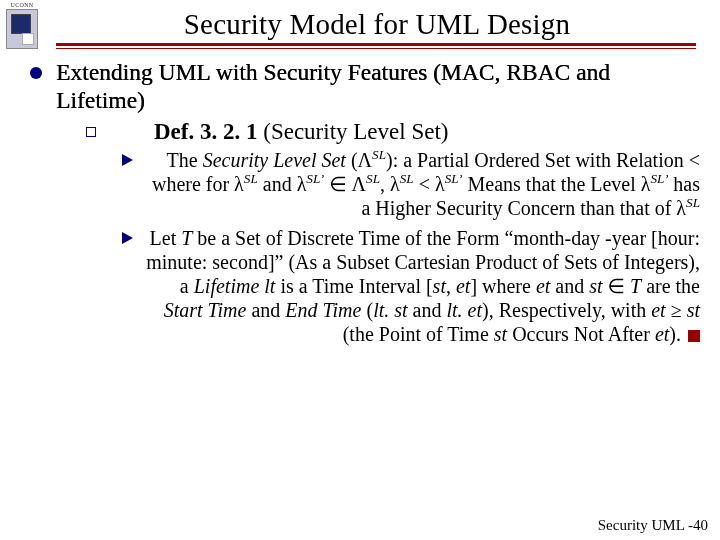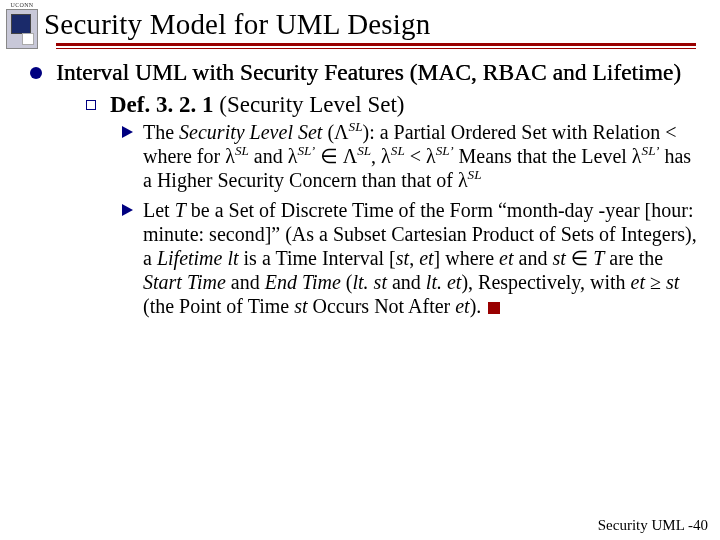--- a/index.html
+++ b/index.html
@@ -46,24 +46,25 @@
     border: 1px solid #444;
   }
   .logo-inner2 {
     position: absolute;
     bottom: 3px; right: 3px;
     width: 12px; height: 12px;
     background: #fff;
     border: 1px solid #aaa;
   }
   .title {
+    text-align: center;
     font-size: 29px;
     font-weight: 400;
     letter-spacing: 0.2px;
-    padding-left: 32px;
+    padding-left: 42px;
     margin-bottom: 2px;
   }
   .rule-wrap {
     margin-left: 44px;
     margin-right: 4px;
     margin-bottom: 10px;
   }
   .rule1 { height: 3px; background: #900; }
   .rule2 { height: 1px; background: #900; margin-top: 2px; }
   .content { padding-left: 18px; }
@@ -93,26 +94,28 @@
   .bullet-square {
     width: 10px; height: 10px;
     border: 1.5px solid #000080;
     margin-top: 9px;
     margin-right: 14px;
     flex-shrink: 0;
   }
   .lvl2-text {
     font-size: 23px;
     line-height: 1.2;
+    margin-left: 44px;
   }
   .lvl3 {
     display: flex;
     margin-left: 92px;
     margin-top: 1px;
     margin-bottom: 6px;
+    text-align: right;
   }
   .bullet-tri {
     width: 0; height: 0;
     border-left: 11px solid #000080;
     border-top: 6px solid transparent;
     border-bottom: 6px solid transparent;
     margin-top: 6px;
     margin-right: 10px;
     flex-shrink: 0;
   }
@@ -154,21 +157,21 @@
 
   <div class="rule-wrap">
     <div class="rule1"></div>
     <div class="rule2"></div>
   </div>
 
   <div class="content">
 
     <div class="lvl1">
       <div class="bullet-disc"></div>
-      <div class="lvl1-text">Interval UML with Security Features (MAC, RBAC and Lifetime)</div>
+      <div class="lvl1-text">Extending UML with Security Features (MAC, RBAC and Lifetime)</div>
     </div>
 
     <div class="lvl2">
       <div class="bullet-square"></div>
       <div class="lvl2-text">
         <b>Def. 3. 2. 1</b>
         <span>(Security Level Set)</span>
       </div>
     </div>
 

